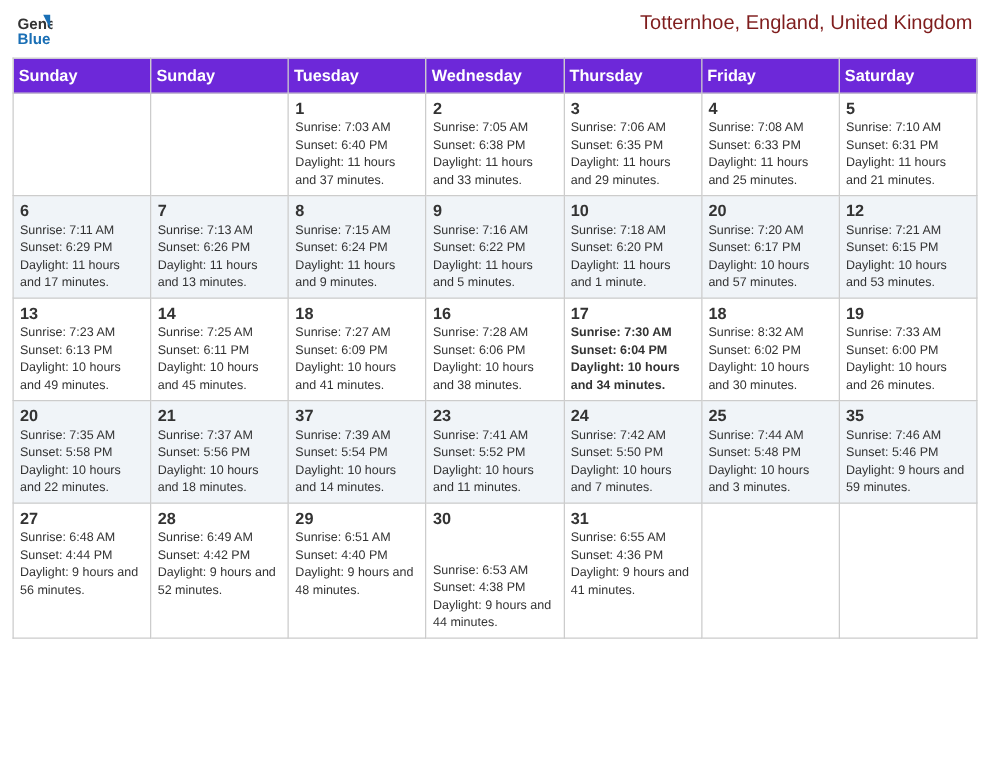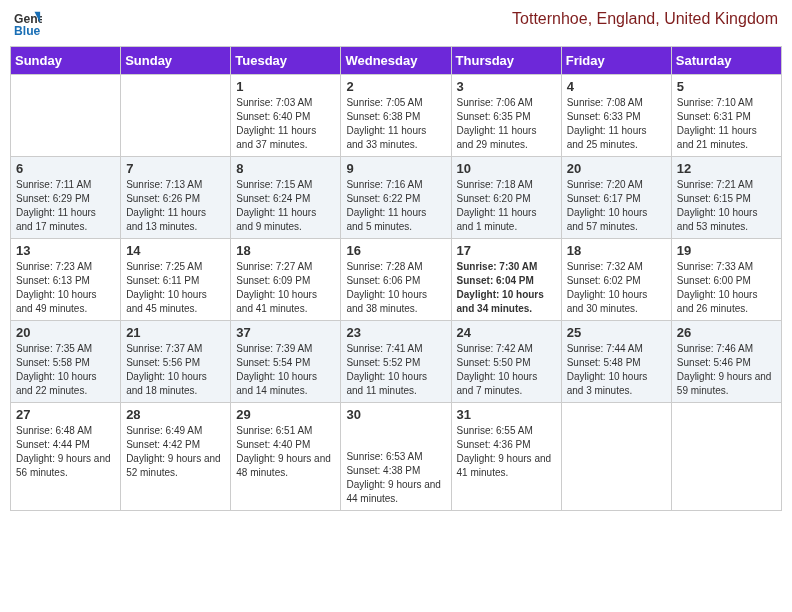--- a/index.html
+++ b/index.html
@@ -211,21 +211,21 @@
 Daylight: 10 hours and 38 minutes.</div>
         </td>
         <td>
           <span class="day-number">17</span>
           <div class="day-info" style="white-space: pre-line; font-weight: bold;">Sunrise: 7:30 AM
 Sunset: 6:04 PM
 Daylight: 10 hours and 34 minutes.</div>
         </td>
         <td>
           <span class="day-number">18</span>
-          <div class="day-info" style="white-space: pre-line;">Sunrise: 7:32 AM
+          <div class="day-info" style="white-space: pre-line;">Sunrise: 8:32 AM
 Sunset: 6:02 PM
 Daylight: 10 hours and 30 minutes.</div>
         </td>
         <td>
           <span class="day-number">19</span>
           <div class="day-info" style="white-space: pre-line;">Sunrise: 7:33 AM
 Sunset: 6:00 PM
 Daylight: 10 hours and 26 minutes.</div>
         </td>
       </tr>
@@ -260,21 +260,21 @@
 Sunset: 5:50 PM
 Daylight: 10 hours and 7 minutes.</div>
         </td>
         <td>
           <span class="day-number">25</span>
           <div class="day-info" style="white-space: pre-line;">Sunrise: 7:44 AM
 Sunset: 5:48 PM
 Daylight: 10 hours and 3 minutes.</div>
         </td>
         <td>
-          <span class="day-number">26</span>
+          <span class="day-number">35</span>
           <div class="day-info" style="white-space: pre-line;">Sunrise: 7:46 AM
 Sunset: 5:46 PM
 Daylight: 9 hours and 59 minutes.</div>
         </td>
       </tr>
       <tr>
         <td>
           <span class="day-number">27</span>
           <div class="day-info" style="white-space: pre-line;">Sunrise: 6:48 AM
 Sunset: 4:44 PM

